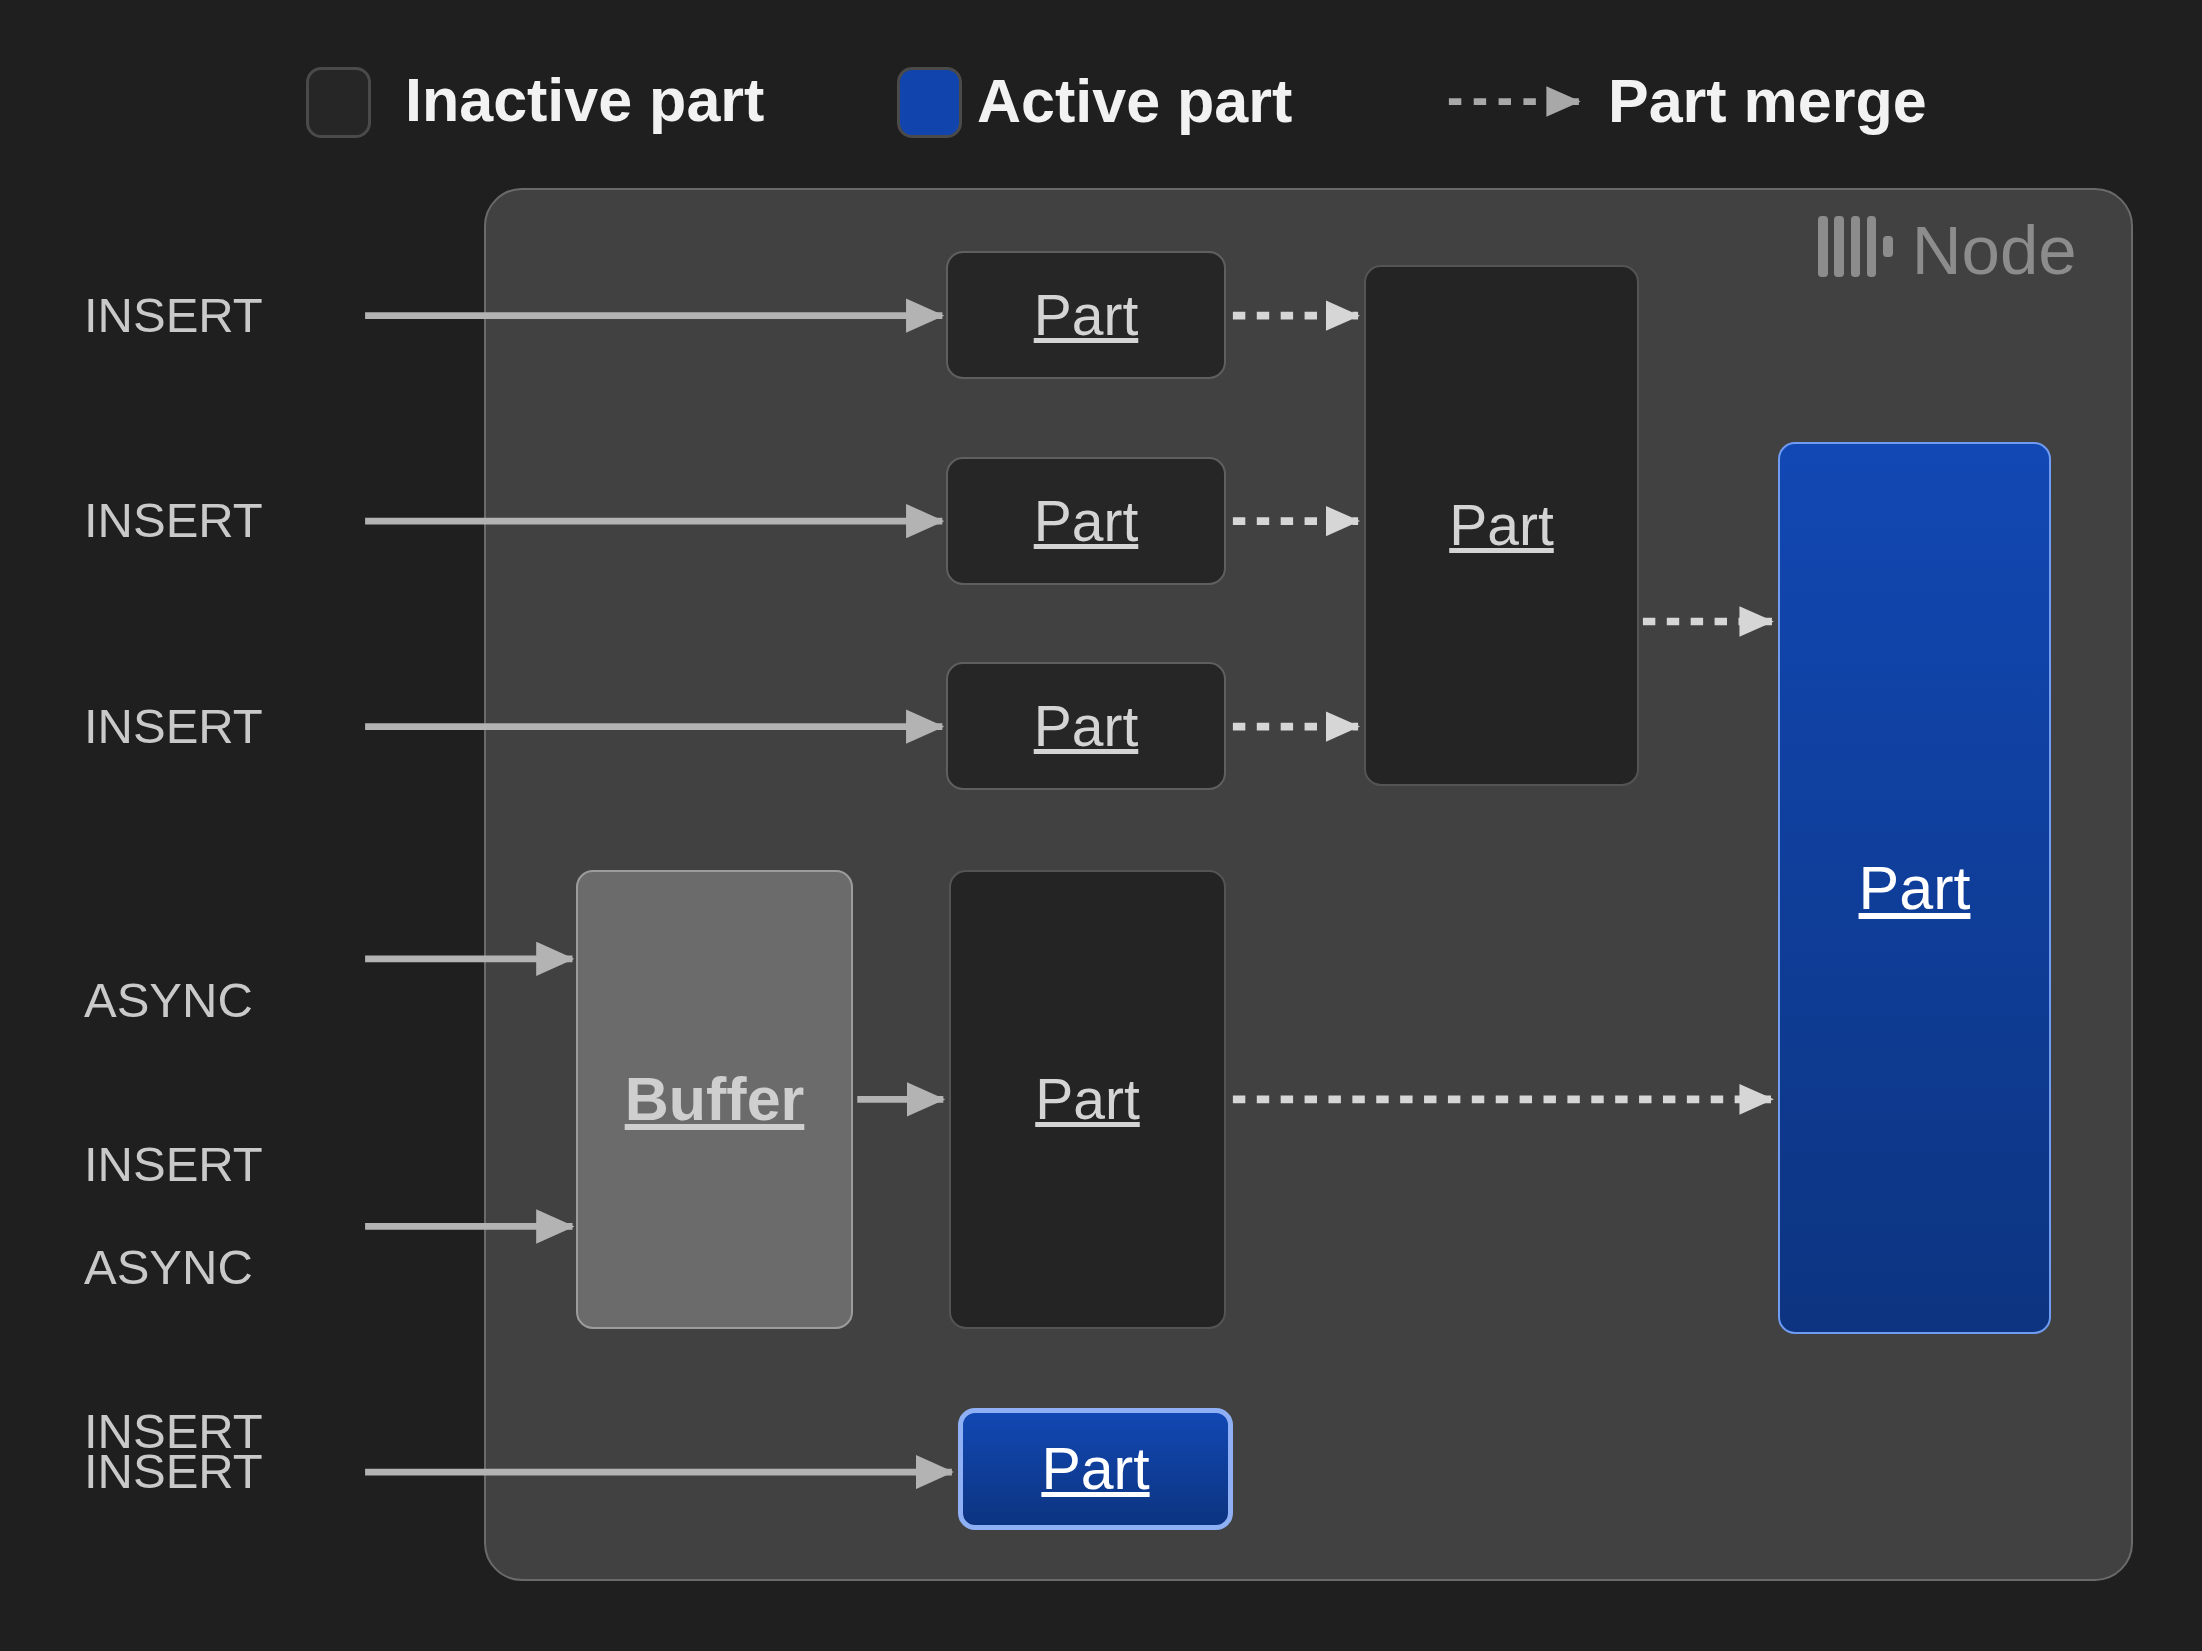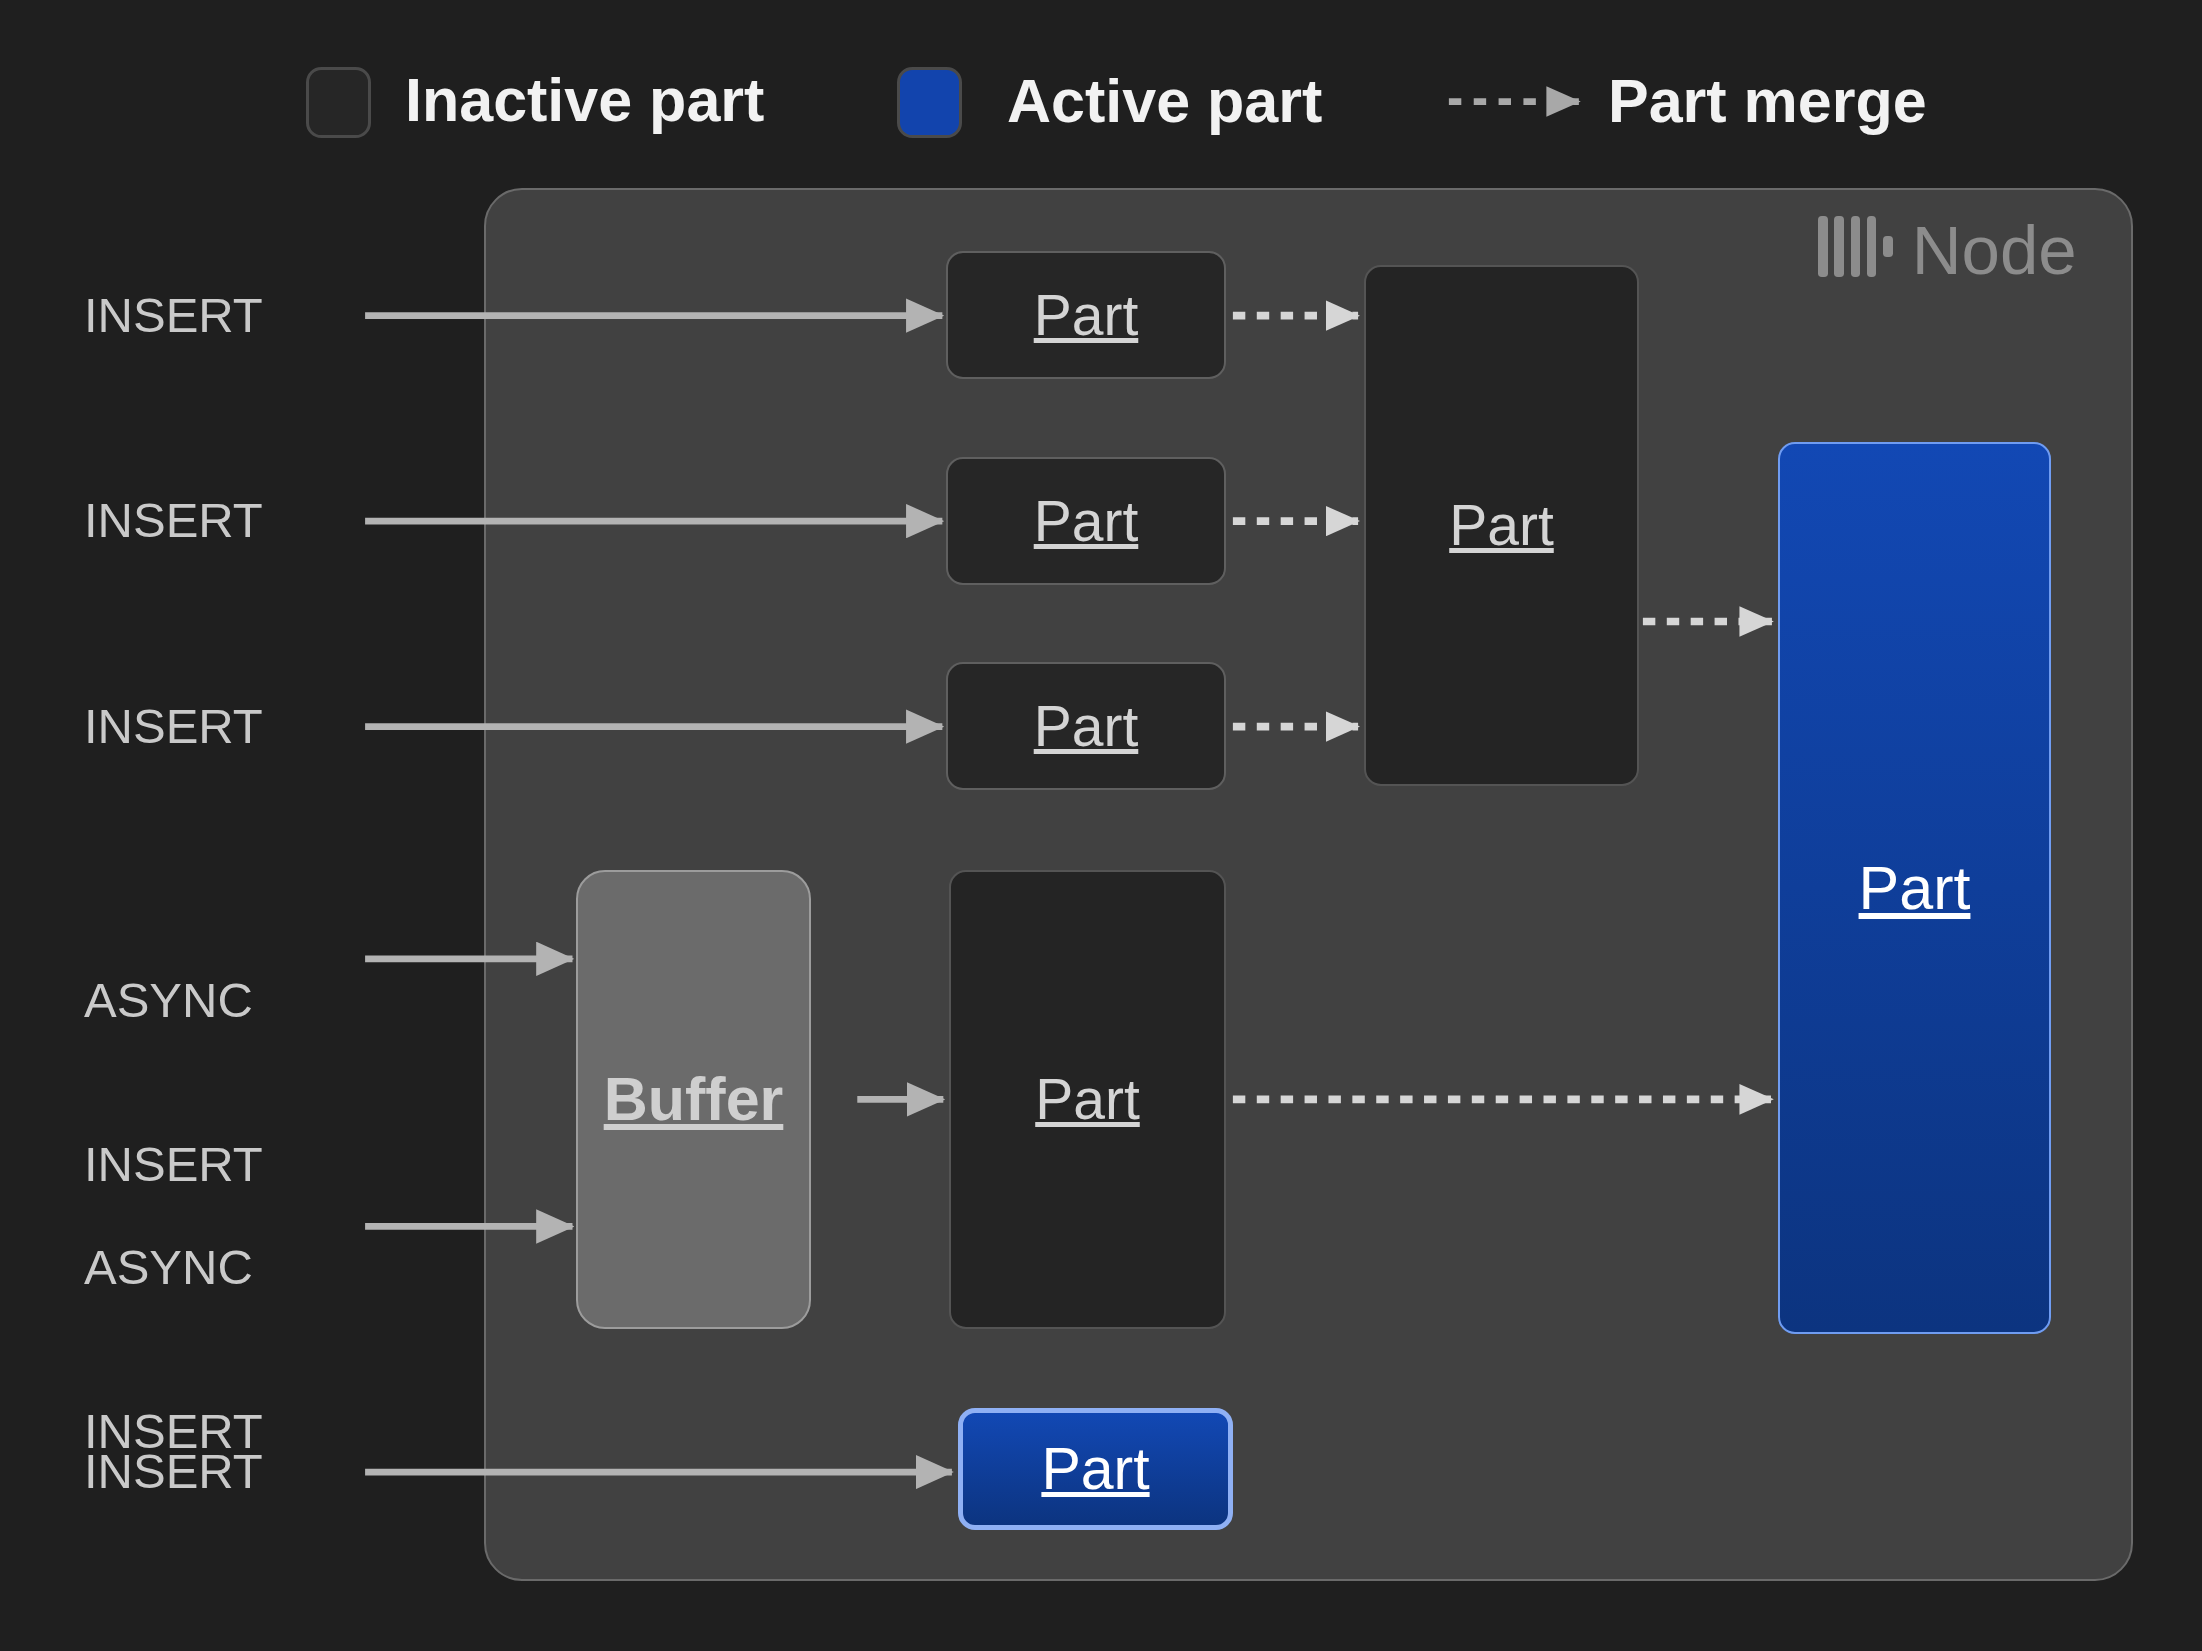--- a/index.html
+++ b/index.html
@@ -72,21 +72,21 @@
 </style>
 </head>
 <body>
 
 <div class="canvas">
 
   <div class="abs legend-swatch inactive" style="left:306px; top:67px;"></div>
   <div class="abs legend-label" style="left:405px; top:58px;margin-top:6px;">Inactive part</div>
 
   <div class="abs legend-swatch active" style="left:897px; top:67px;"></div>
-  <div class="abs legend-label" style="left:1007px; top:65px;">Active part</div>
+  <div class="abs legend-label" style="left:977px; top:65px;">Active part</div>
 
   <div class="abs legend-label" style="left:1608px; top:65px;">Part merge</div>
 
   <div class="abs node-panel"></div>
 
   <div class="abs node-title">
     <div class="ch-logo">
       <span class="bar"></span>
       <span class="bar"></span>
       <span class="bar"></span>
@@ -110,21 +110,21 @@
   </div>
 
   <div class="abs io-label" style="left:84px; top:1442px; line-height:59px;">INSERT</div>
 
   <div class="abs box part-inactive" style="left:946px; top:251px; width:280px; height:128px;">Part</div>
   <div class="abs box part-inactive" style="left:946px; top:457px; width:280px; height:128px;">Part</div>
   <div class="abs box part-inactive" style="left:946px; top:662px; width:280px; height:128px;">Part</div>
 
   <div class="abs box part-merge" style="left:1364px; top:265px; width:275px; height:521px;">Part</div>
 
-  <div class="abs box buffer-box" style="left:576px; top:870px; width:235px; height:459px; border-radius:29px;">Buffer</div>
+  <div class="abs box buffer-box" style="left:576px; top:870px; width:277px; height:459px; border-radius:17px;">Buffer</div>
 
   <div class="abs box part-merge" style="left:949px; top:870px; width:277px; height:459px;">Part</div>
 
   <div class="abs box part-active big" style="left:1778px; top:442px; width:273px; height:892px;">Part</div>
 
   <div class="abs box part-active small" style="left:958px; top:1408px; width:275px; height:122px;">Part</div>
 
   <svg class="wires" width="2202" height="1652" viewBox="0 0 2304 1728">
     <defs>
       <marker id="head-solid" markerUnits="userSpaceOnUse" markerWidth="40" markerHeight="36" refX="38" refY="18" orient="auto">

